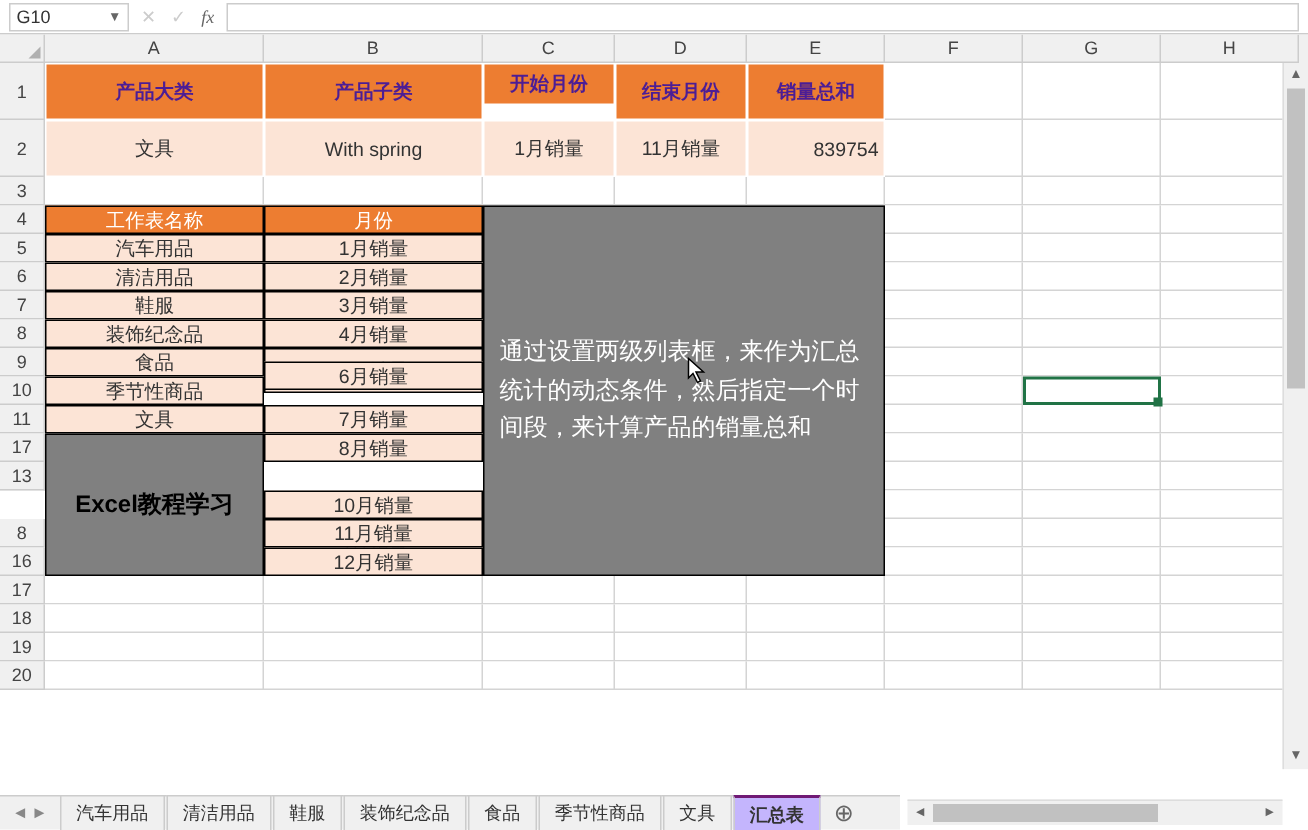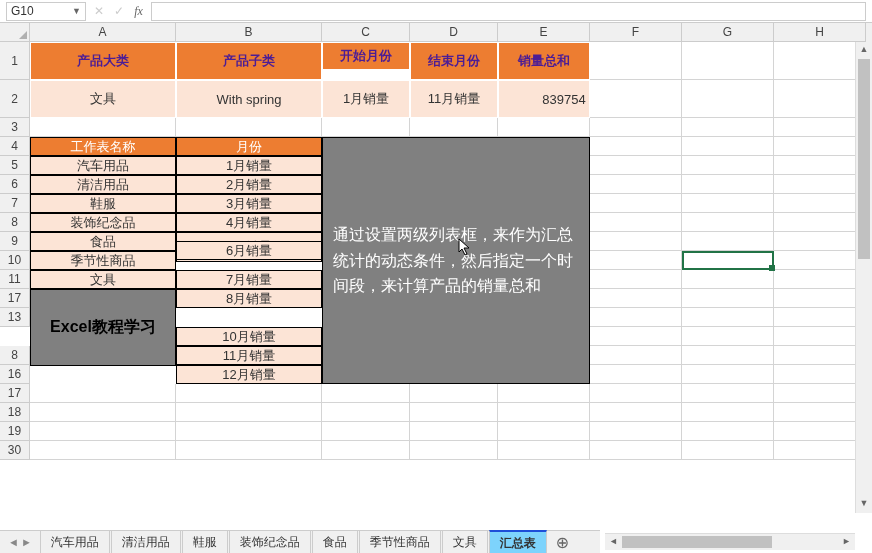--- a/index.html
+++ b/index.html
@@ -41,21 +41,21 @@
 
 .scroll-h { position: absolute; right: 17px; bottom: 0; width: 250px; height: 17px; background: #f0f0f0; border-top: 1px solid #ddd; }
 .scroll-h .l, .scroll-h .r { position: absolute; width: 17px; height: 17px; text-align: center; line-height: 15px; color: #666; font-size: 9px; cursor: pointer; }
 .scroll-h .r { right: 0; }
 .scroll-h .thumb { position: absolute; top: 2px; bottom: 2px; left: 17px; width: 150px; background: #c1c1c1; }
 
 .tabs { position: absolute; bottom: 0; left: 0; height: 23px; display: flex; align-items: center; background: #f0f0f0; border-top: 1px solid #ccc; width: 600px; }
 .tab-nav { display: flex; gap: 2px; padding: 0 8px; color: #888; }
 .tab-nav span { cursor: pointer; font-size: 11px; }
 .tab { padding: 3px 10px; border: 1px solid #ccc; border-bottom: none; background: #f0f0f0; font-size: 12px; cursor: pointer; margin-right: 1px; }
-.tab.active { background: #7dd3fc; border-top: 2px solid #1d4ed8; font-weight: bold; }
+.tab.active { background: #c4b5fd; border-top: 2px solid #701a75; font-weight: bold; }
 .tab-add { padding: 0 8px; color: #666; cursor: pointer; font-size: 16px; }
 
 .sel-cell { position: absolute; border: 2px solid #217346; background: transparent; pointer-events: none; z-index: 50; }
 .sel-cell::after { content: ""; position: absolute; right: -3px; bottom: -3px; width: 6px; height: 6px; background: #217346; }
 </style>
 </head>
 <body>
 
 <div class="formula-bar">
   <div class="name-box">
@@ -95,21 +95,21 @@
       <div class="row-h" style="height: 19px; line-height: 19px;">10</div>
       <div class="row-h" style="height: 19px; line-height: 19px;">11</div>
       <div class="row-h" style="height: 19px; line-height: 19px;">17</div>
       <div class="row-h" style="height: 19px; line-height: 19px;">13</div>
       <div class="row-h" style="height: 19px; line-height: 19px; margin-left: 32px;">14</div>
       <div class="row-h" style="height: 19px; line-height: 19px;">8</div>
       <div class="row-h" style="height: 19px; line-height: 19px;">16</div>
       <div class="row-h" style="height: 19px; line-height: 19px;">17</div>
       <div class="row-h" style="height: 19px; line-height: 19px;">18</div>
       <div class="row-h" style="height: 19px; line-height: 19px;">19</div>
-      <div class="row-h" style="height: 19px; line-height: 19px;">30</div>
+      <div class="row-h" style="height: 19px; line-height: 19px;">20</div>
     </div>
   <div class="cells" id="cells">
       <div class="cell " style="left: 560px; top: 0px; width: 92px; height: 38px;"></div>
       <div class="cell " style="left: 652px; top: 0px; width: 92px; height: 38px;"></div>
       <div class="cell " style="left: 744px; top: 0px; width: 92px; height: 38px;"></div>
       <div class="cell " style="left: 560px; top: 38px; width: 92px; height: 38px;"></div>
       <div class="cell " style="left: 652px; top: 38px; width: 92px; height: 38px;"></div>
       <div class="cell " style="left: 744px; top: 38px; width: 92px; height: 38px;"></div>
       <div class="cell " style="left: 560px; top: 76px; width: 92px; height: 19px;"></div>
       <div class="cell " style="left: 652px; top: 76px; width: 92px; height: 19px;"></div>
@@ -194,21 +194,21 @@
       <div class="cell light-orange" style="left: 146px; top: 152px; width: 146px; height: 19px;">3月销量</div>
       <div class="cell light-orange" style="left: 146px; top: 171px; width: 146px; height: 19px;">4月销量</div>
       <div class="cell light-orange" style="left: 146px; top: 190px; width: 146px; height: 30px;">5月销量</div>
       <div class="cell light-orange" style="left: 146px; top: 199px; width: 146px; height: 19px;">6月销量</div>
       <div class="cell light-orange" style="left: 146px; top: 228px; width: 146px; height: 19px;">7月销量</div>
       <div class="cell light-orange" style="left: 146px; top: 247px; width: 146px; height: 19px;">8月销量</div>
       <div class="cell light-orange" style="left: 146px; top: 266px; width: 146px; height: 19px; margin-top: 45px;">9月销量</div>
       <div class="cell light-orange" style="left: 146px; top: 285px; width: 146px; height: 19px;">10月销量</div>
       <div class="cell light-orange" style="left: 146px; top: 304px; width: 146px; height: 19px;">11月销量</div>
       <div class="cell light-orange" style="left: 146px; top: 323px; width: 146px; height: 19px;">12月销量</div>
-      <div class="cell gray-box" style="left: 0px; top: 247px; width: 146px; height: 77px; font-size: 16px;">Excel教程学习</div>
+      <div class="cell gray-box" style="left: 0px; top: 247px; width: 146px; height: 95px; font-size: 16px;">Excel教程学习</div>
       <div class="cell " style="left: 0px; top: 342px; width: 146px; height: 19px;"></div>
       <div class="cell " style="left: 146px; top: 342px; width: 146px; height: 19px;"></div>
       <div class="cell " style="left: 0px; top: 361px; width: 146px; height: 19px;"></div>
       <div class="cell " style="left: 146px; top: 361px; width: 146px; height: 19px;"></div>
       <div class="cell " style="left: 0px; top: 380px; width: 146px; height: 19px;"></div>
       <div class="cell " style="left: 146px; top: 380px; width: 146px; height: 19px;"></div>
       <div class="cell " style="left: 0px; top: 399px; width: 146px; height: 19px;"></div>
       <div class="cell " style="left: 146px; top: 399px; width: 146px; height: 19px;"></div>
       <div class="cell big-gray" style="left: 292px; top: 95px; width: 268px; height: 247px;">
         <div class="big-text">通过设置两级列表框，来作为汇总统计的动态条件，然后指定一个时间段，来计算产品的销量总和</div>

